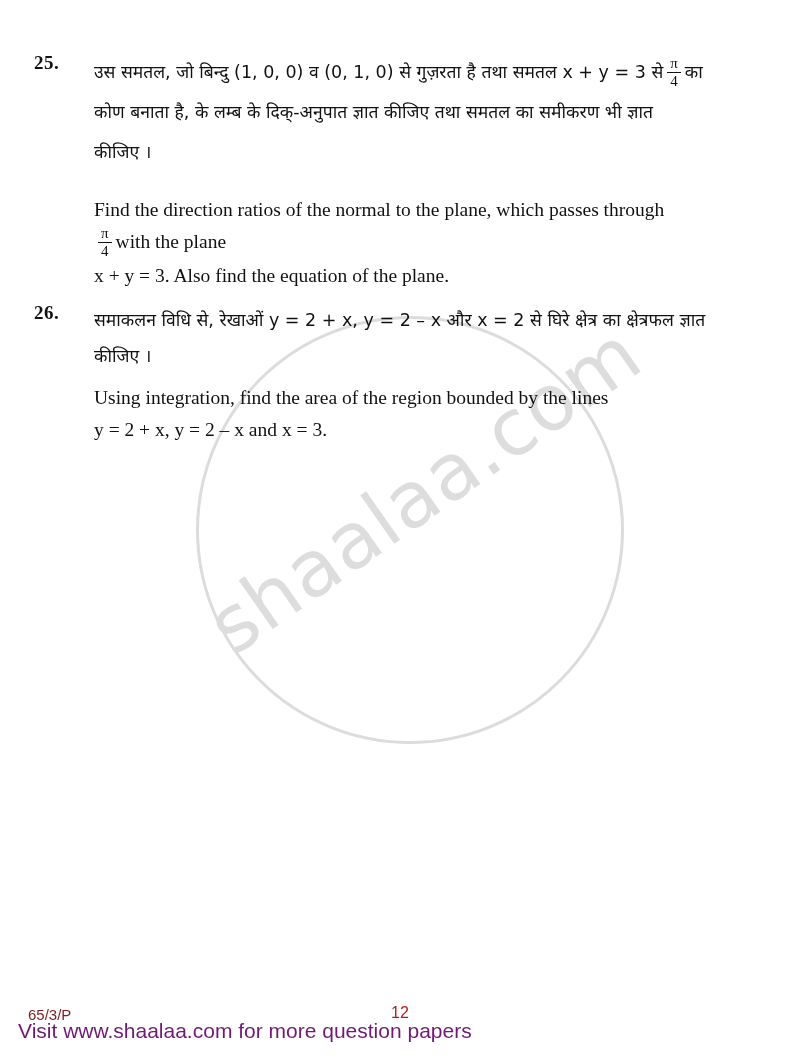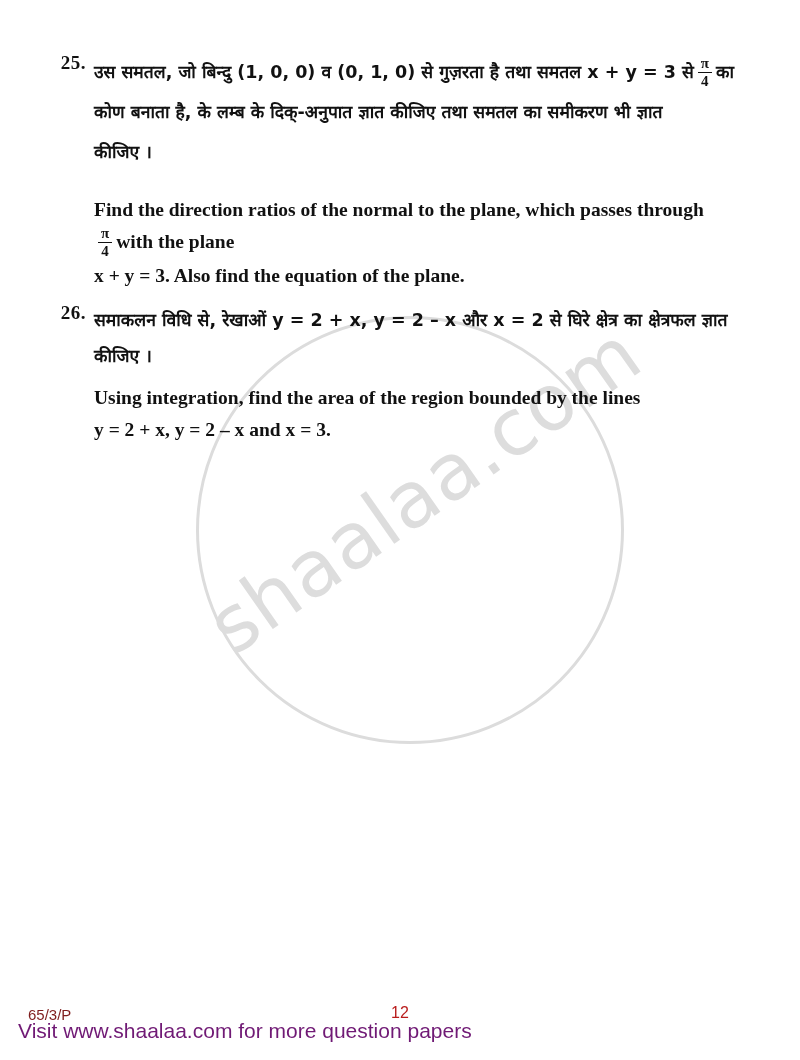--- a/index.html
+++ b/index.html
@@ -60,28 +60,26 @@
   .qblock { position: absolute; }
 
   .qnum {
     position: absolute;
     left: 0;
     top: 0;
     width: 52px;
     font-weight: bold;
     font-size: 19px;
     letter-spacing: 0.5px;
-    text-align: right;
   }
 
   .qbody {
     position: absolute;
     left: 60px;
     width: 660px;
-    font-weight: bold;
   }
 
   .hindi {
     font-family: "DejaVu Sans", sans-serif;
     font-size: 17.5px;
     line-height: 40px;
     text-align: justify;
     text-justify: inter-word;
   }
   .hindi .ln { display: block; }

